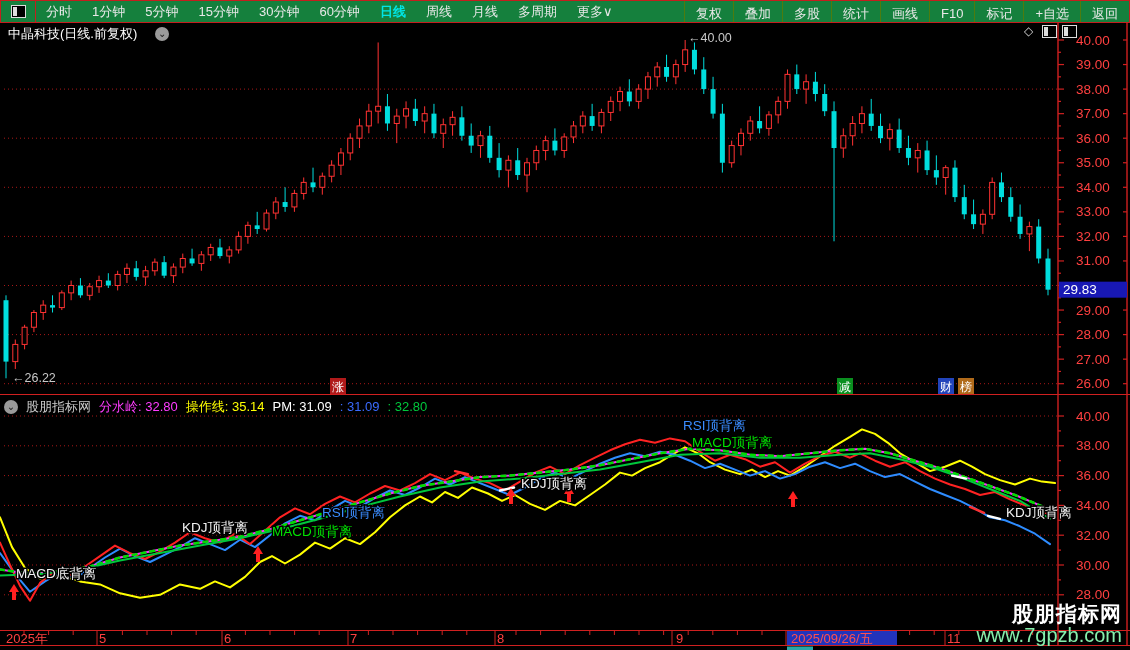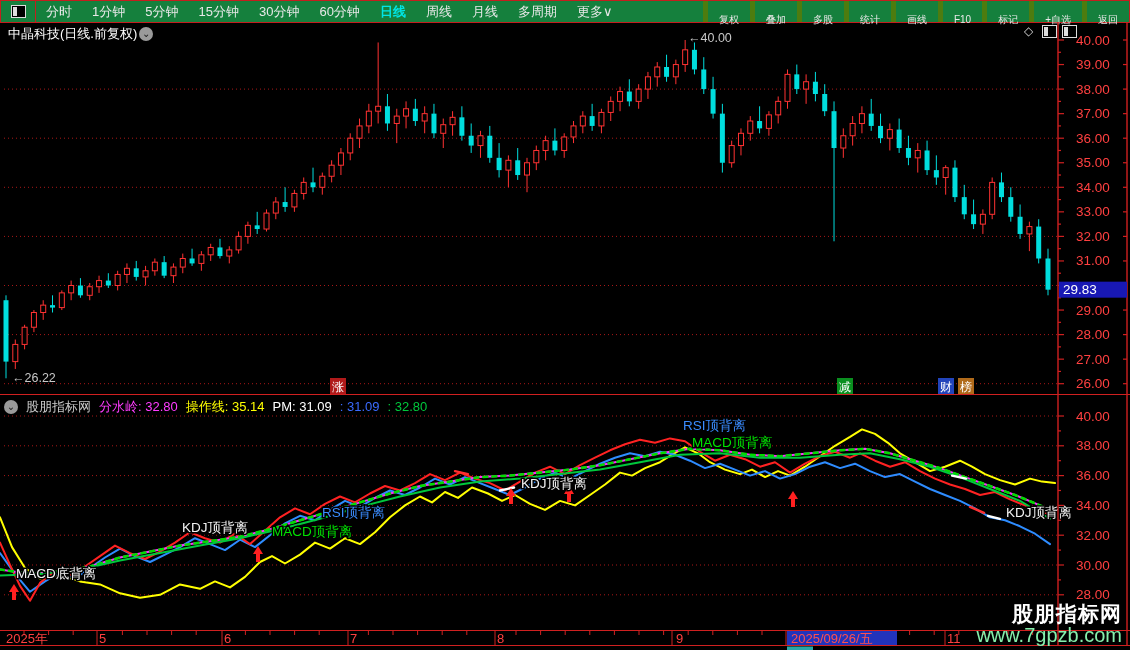--- a/index.html
+++ b/index.html
@@ -9,24 +9,24 @@
   #topbar{position:absolute;left:0;top:0;width:1128px;height:21px;
           border:1px solid #c41e1e;display:flex;align-items:center;background:#15803d;}
   #topbar .lefticon-box{width:34px;height:21px;border-right:1px solid #c41e1e;
           display:flex;align-items:center;justify-content:center;}
   .split-square{width:13px;height:11px;border:1px solid #ddd;position:relative;background:#000;display:inline-block;}
   .split-square::before{content:"";position:absolute;left:1px;top:1px;bottom:1px;width:4px;background:#ddd;}
   #menu-left{display:flex;align-items:center;gap:0;}
   .menu-item{color:#e8e8e8;font-size:13px;padding:0 10px;line-height:21px;cursor:default;white-space:nowrap;}
   .menu-item.active{color:#00e5e5;font-weight:bold;}
   #menu-right{margin-left:auto;display:flex;align-items:stretch;height:21px;}
-  .menu-right-item{color:#e8e8e8;font-size:10px;padding:8px 11px;line-height:21px;
-          border-left:5px solid #4d7c0f;white-space:nowrap;}
+  .menu-right-item{color:#e8e8e8;font-size:13px;padding:2px 11px;line-height:21px;
+          border-left:1px solid #4d7c0f;white-space:nowrap;}
   
-  #title-row{position:absolute;left:8px;top:25px;display:flex;align-items:center;gap:2px;z-index:5;}
+  #title-row{position:absolute;left:8px;top:25px;display:flex;align-items:center;gap:18px;z-index:5;}
   #title-row .title-text{color:#fff;font-size:13px;}
   .circle-chevron{width:14px;height:14px;border-radius:50%;background:#9a9a9a;color:#1a1a1a;
           font-size:10px;line-height:13px;text-align:center;display:inline-block;}
   #corner-icons{position:absolute;top:24px;left:1024px;z-index:5;display:flex;gap:9px;align-items:center;}
   .diamond-icon{color:#cfcfcf;font-size:12px;}
   
   #ind-header{position:absolute;left:4px;top:398px;display:flex;align-items:center;gap:8px;z-index:5;font-size:13px;}
   #ind-header .src{color:#c8c8c8;}
   
   #watermark{position:absolute;right:8px;bottom:4px;text-align:right;z-index:6;line-height:1.05;}

